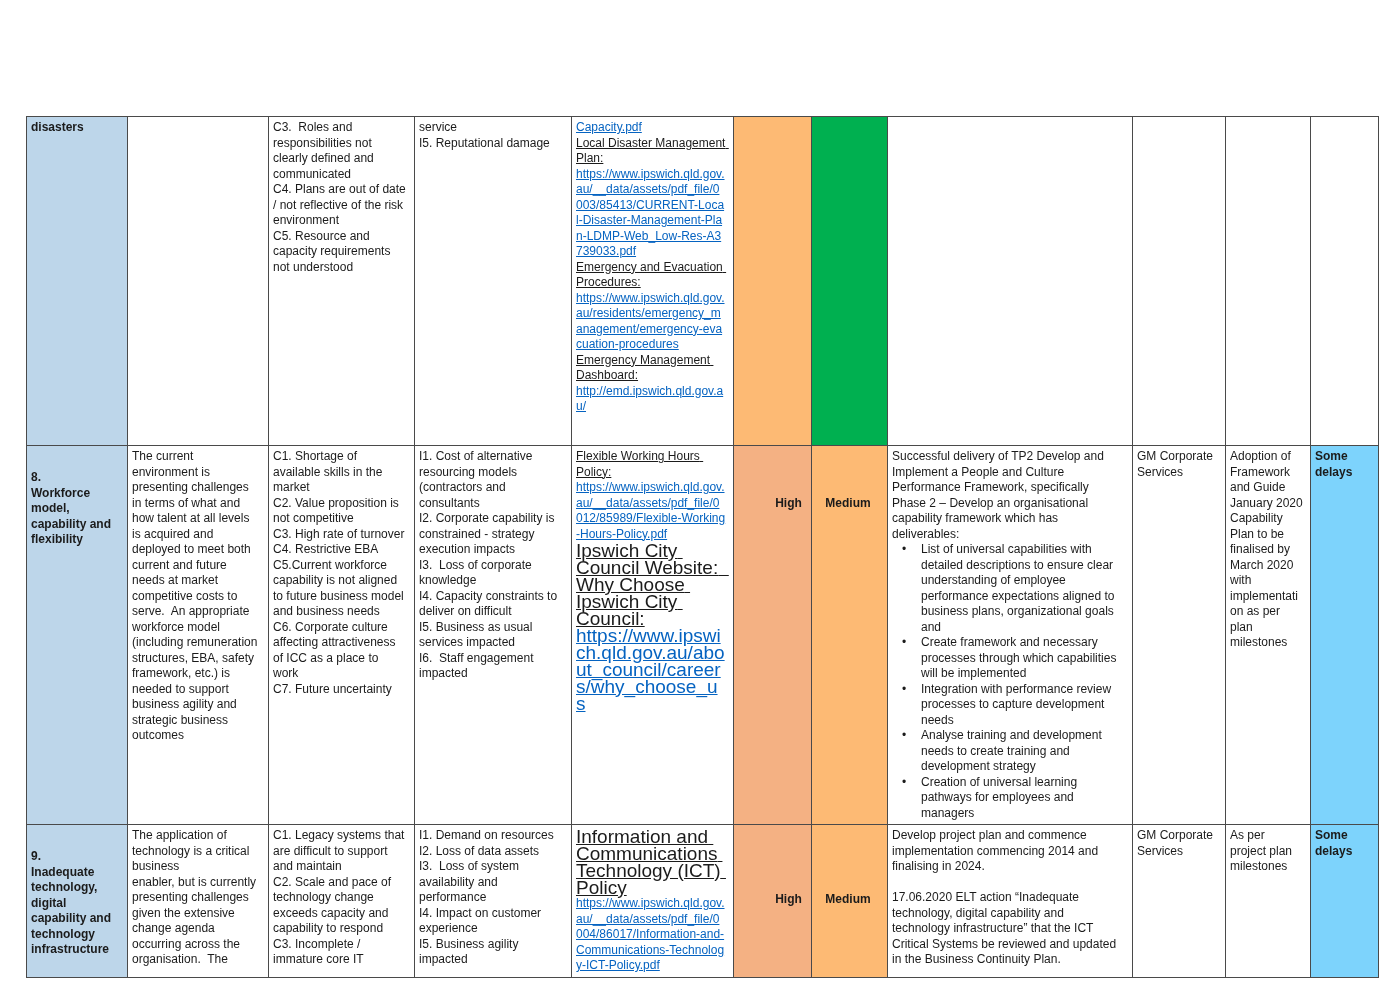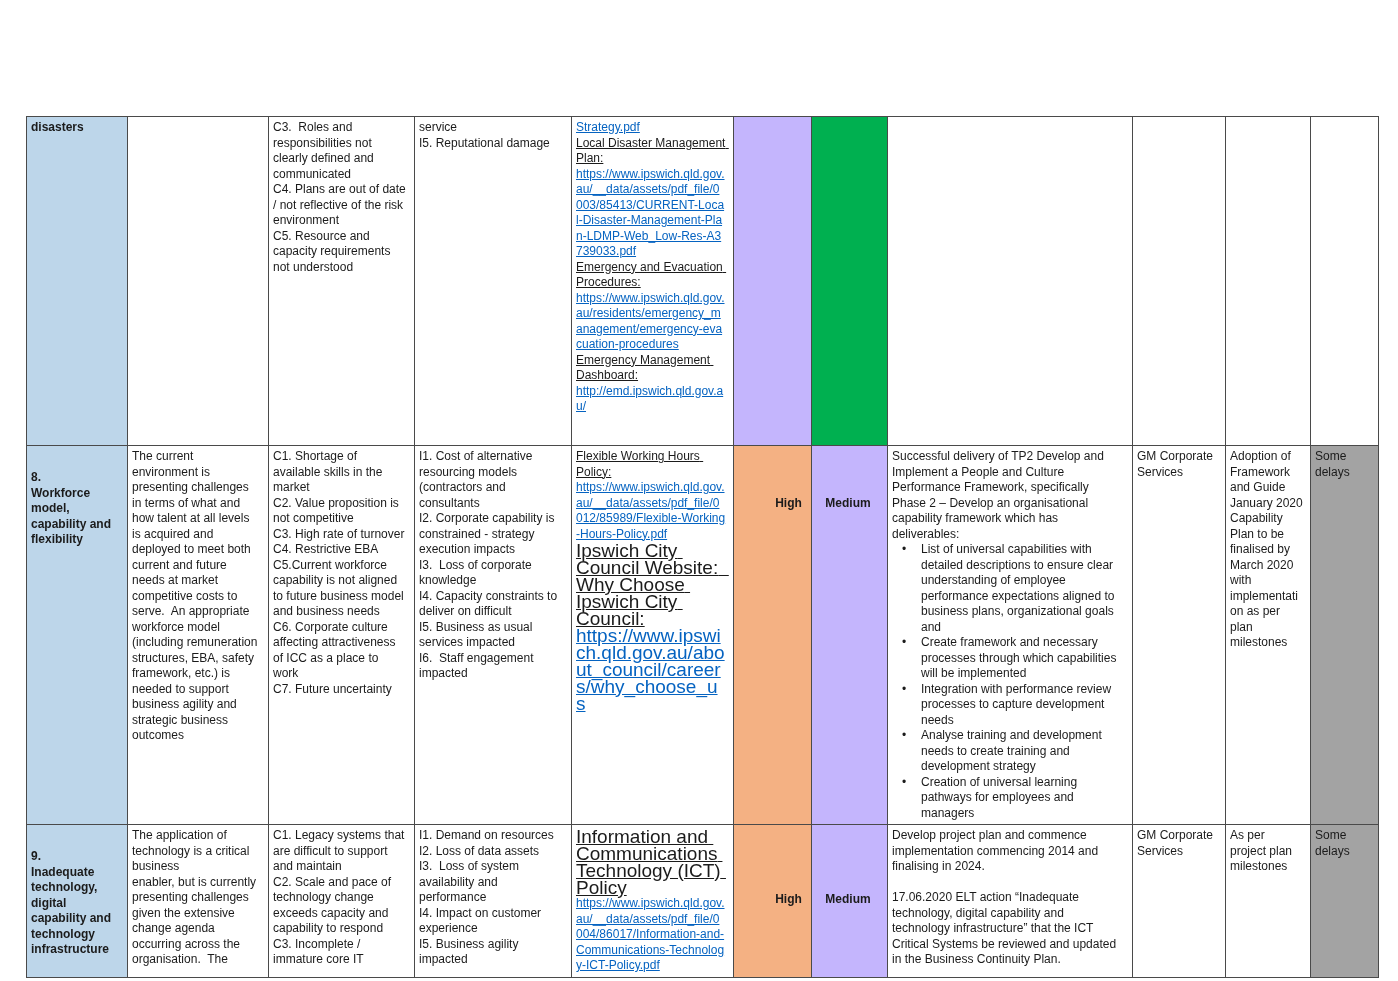--- a/index.html
+++ b/index.html
@@ -16,26 +16,26 @@
     font-size:12px;line-height:15.5px;color:#1b1b1b;
     overflow:hidden;
   }
   tr.r7{height:329px;}
   tr.r8{height:360px;}
   tr.r9{height:145px;}
   .txt{white-space:pre-wrap;overflow-wrap:break-word;}
   .risk-cell{background:#bdd6ea;font-weight:bold;}
   tr.r8 .risk-cell,tr.r9 .risk-cell{padding-top:24px;}
   .rate-cell{text-align:center;font-weight:bold;}
-  .bg-yellow{background:#c4b5fd;}
+  .bg-yellow{background:#fdba74;}
   .bg-green{background:#00b050;}
   .bg-orange{background:#f4b183;padding-left:39px;}
   tr.r8 .rate-cell{padding-top:50px;}
   tr.r9 .rate-cell{vertical-align:middle;padding-top:0;}
-  .status-cell{background:#a3a3a3;font-weight:normal;}
+  .status-cell{background:#7dd3fc;font-weight:bold;}
   .link{display:block;color:#0563c1;text-decoration:underline;word-break:break-all;white-space:pre-wrap;cursor:pointer;}
   .lbl{white-space:pre-wrap;overflow-wrap:break-word;text-decoration:underline;}
   .lg{font-size:19px;line-height:17px;}
   .bullet{position:relative;padding-left:29px;white-space:pre-wrap;overflow-wrap:break-word;}
   .bullet::before{content:"\2022";position:absolute;left:10px;top:0;}
   .para2{margin-top:15.5px;}
   .desc-part{white-space:pre-wrap;overflow-wrap:break-word;}
 </style>
 </head>
 <body>
@@ -65,21 +65,21 @@
       <td>
         <div class="txt">C3.  Roles and responsibilities not clearly defined and communicated</div>
         <div class="txt">C4. Plans are out of date / not reflective of the risk environment</div>
         <div class="txt">C5. Resource and capacity requirements not understood</div>
       </td>
       <td>
         <div class="txt">service</div>
         <div class="txt">I5. Reputational damage</div>
       </td>
       <td>
-        <a class="link">Strategy.pdf</a>
+        <a class="link">Capacity.pdf</a>
         <div class="lbl">Local Disaster Management Plan:</div>
         <a class="link">https://www.ipswich.qld.gov.au/__data/assets/pdf_file/0003/85413/CURRENT-Local-Disaster-Management-Plan-LDMP-Web_Low-Res-A3739033.pdf</a>
         <div class="lbl">Emergency and Evacuation Procedures:</div>
         <a class="link">https://www.ipswich.qld.gov.au/residents/emergency_management/emergency-evacuation-procedures</a>
         <div class="lbl">Emergency Management Dashboard:</div>
         <a class="link">http://emd.ipswich.qld.gov.au/</a>
       </td>
       <td class="rate-cell bg-yellow"></td>
       <td class="rate-cell bg-green"></td>
       <td></td>

